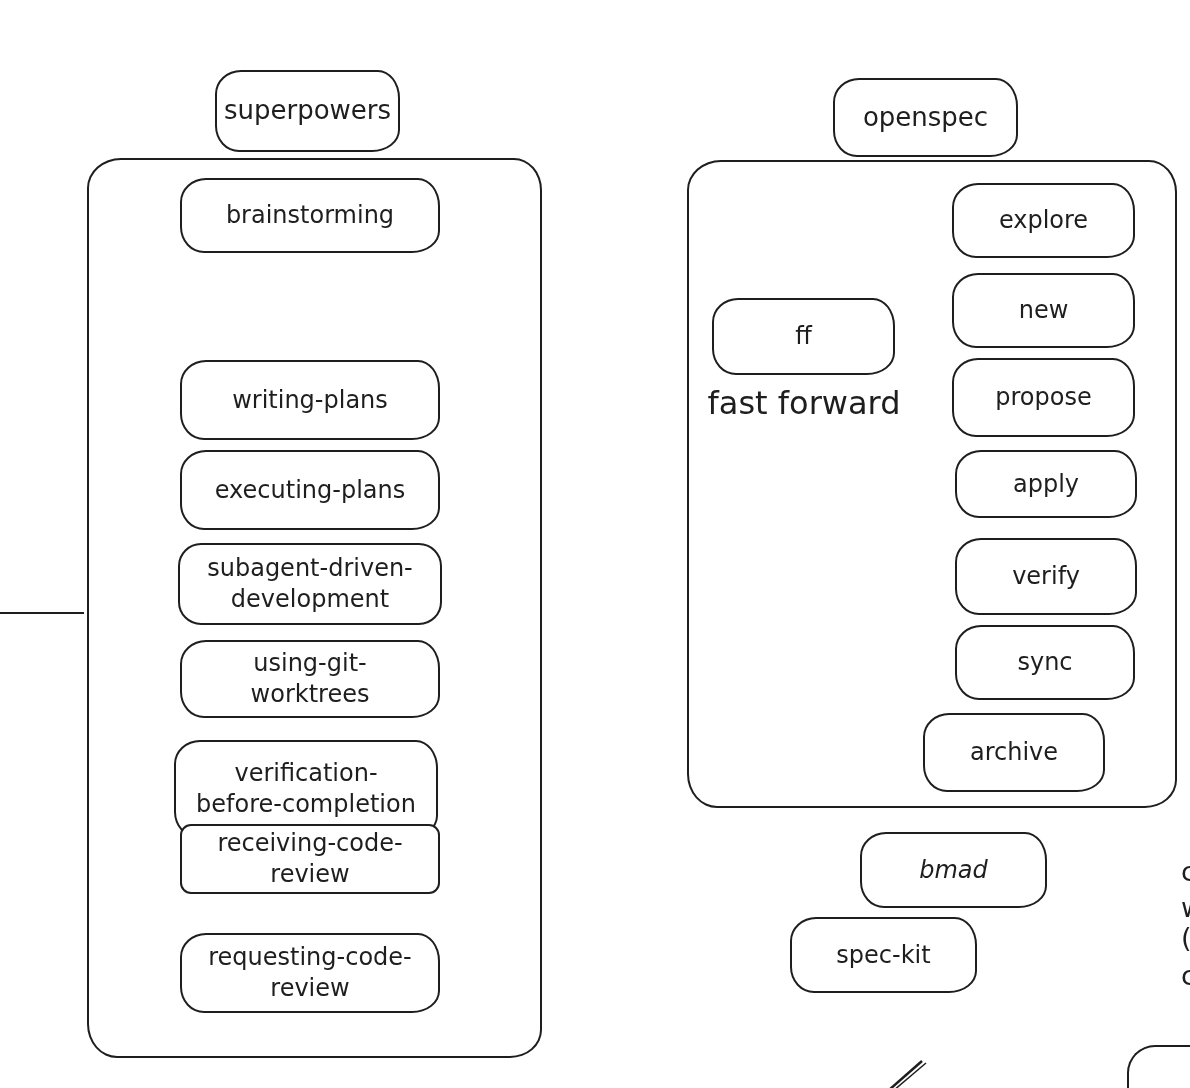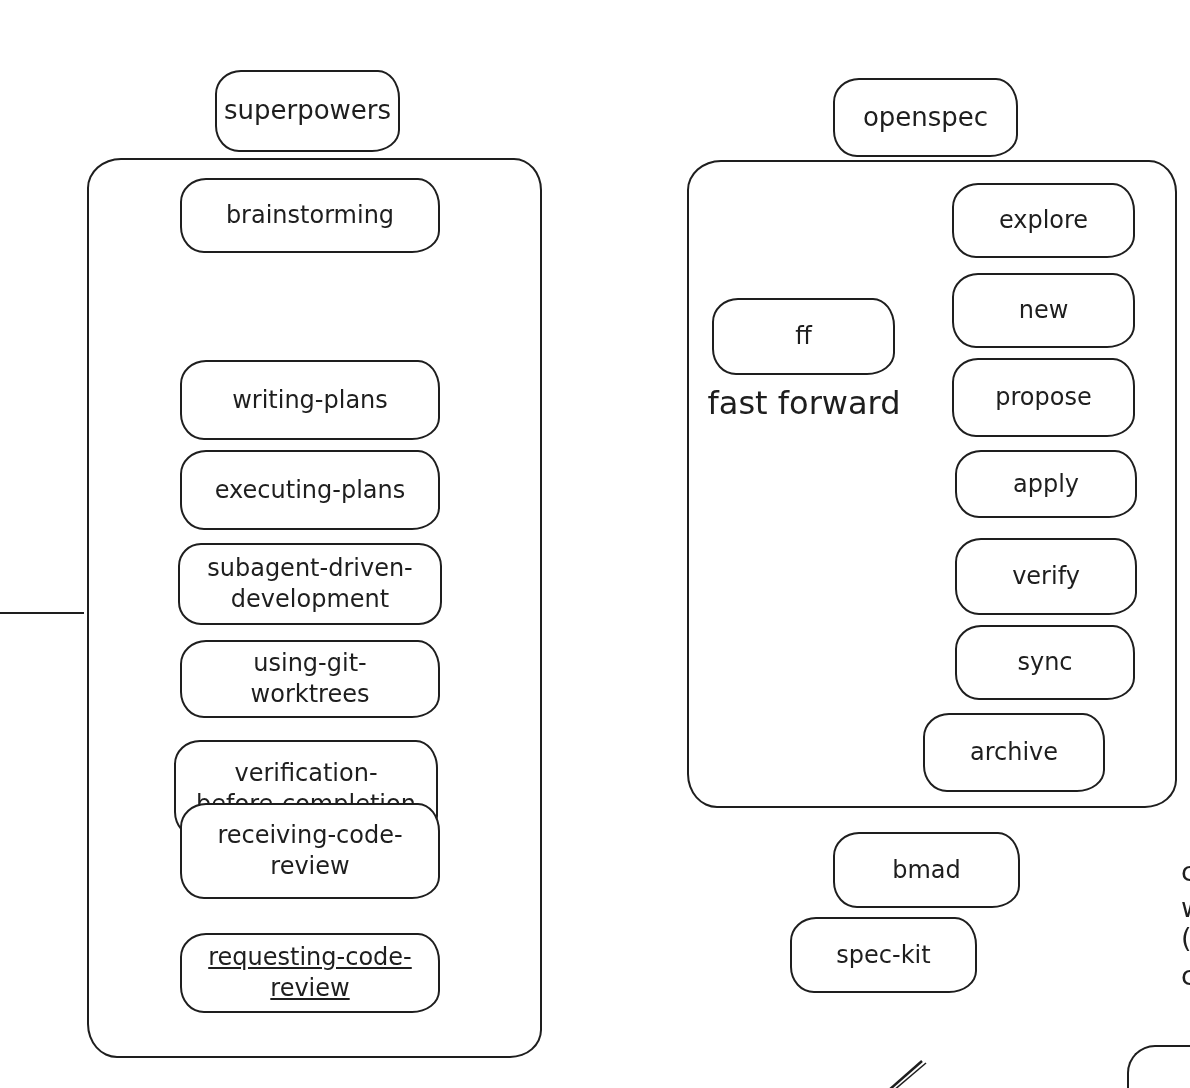--- a/index.html
+++ b/index.html
@@ -35,41 +35,41 @@
   .sp-title   { left: 215px; top: 70px;  width: 185px; height: 82px; }
   .sp-frame   { left: 87px;  top: 158px; width: 455px; height: 900px; }
   .sp-item    { left: 172px; width: 260px; margin-left: 8px; }
   .sp-0 { top: 178px; height: 75px; }
   .sp-1 { top: 270px; height: 80px; }
   .sp-2 { top: 360px; height: 80px; }
   .sp-3 { top: 450px; height: 80px; }
   .sp-4 { top: 543px; height: 82px; left: 170px; width: 264px; border-radius: 23px; }
   .sp-5 { top: 640px; height: 78px; }
   .sp-6 { top: 740px; height: 98px; left: 166px; width: 264px; padding: 0 16px; }
-  .sp-7 { top: 803px; height: 96px; }
-  .sp-8 { top: 933px; height: 80px; text-decoration: underline; }
+  .sp-7 { top: 824px; height: 70px; border-radius: 11px; }
+  .sp-8 { top: 933px; height: 80px; }
   
   .os-title   { left: 833px; top: 78px;  width: 185px; height: 79px; }
   .os-frame   { left: 687px; top: 160px; width: 490px; height: 648px; }
   .os-item    { left: 952px; width: 183px; }
   .os-0 { top: 183px; height: 75px; text-align: center; }
   .os-1 { top: 273px; height: 75px; }
   .os-2 { top: 358px; height: 79px; }
   .os-3 { top: 450px; height: 68px; left: 955px; width: 182px; }
   .os-4 { top: 538px; height: 77px; left: 955px; width: 182px; }
   .os-5 { top: 625px; height: 75px; left: 955px; width: 180px; }
   .os-6 { top: 713px; height: 79px; left: 903px; width: 182px; margin-left: 20px; }
   .ff-box { left: 712px; top: 298px; width: 183px; height: 77px; }
   .ff-caption {
     position: absolute;
     left: 692px; top: 384px; width: 224px;
     text-align: center; font-size: 32px;
   }
   
-  .bmad-box    { left: 833px; top: 832px; width: 187px; height: 76px; }
+  .bmad-box    { left: 860px; top: 832px; width: 187px; height: 76px; font-style: italic; }
   .speckit-box { left: 790px; top: 917px; width: 187px; height: 76px; }
   
   .partial-box {
     left: 1127px; top: 1045px; width: 110px; height: 80px;
     border-radius: 28px 0 0 0;
     border-right: none; border-bottom: none;
     padding: 0;
   }
   
   .left-connector {

